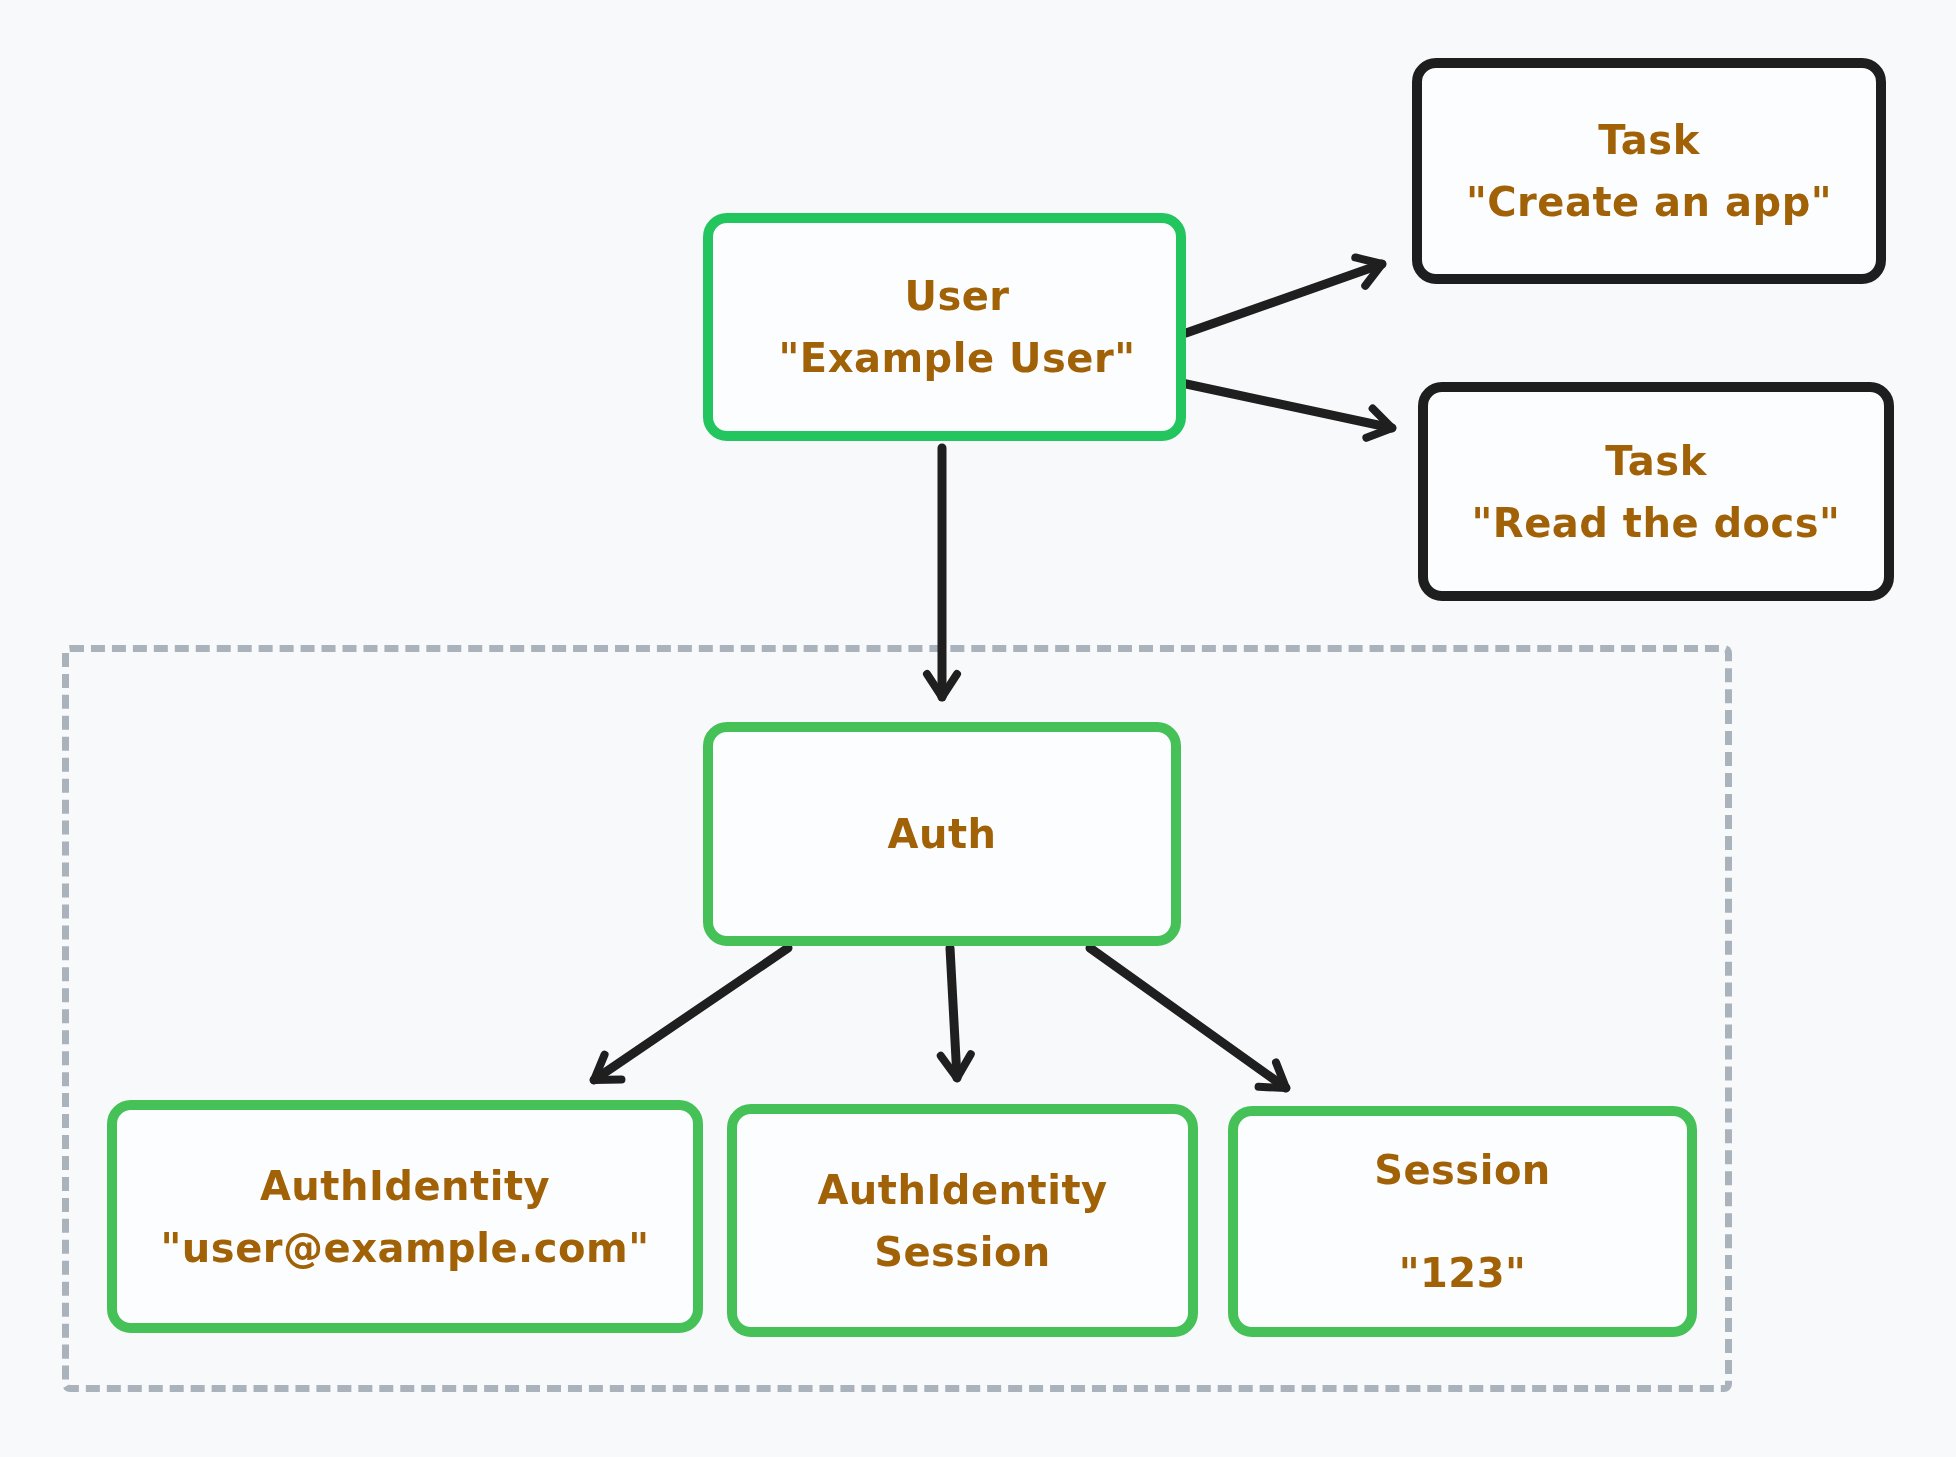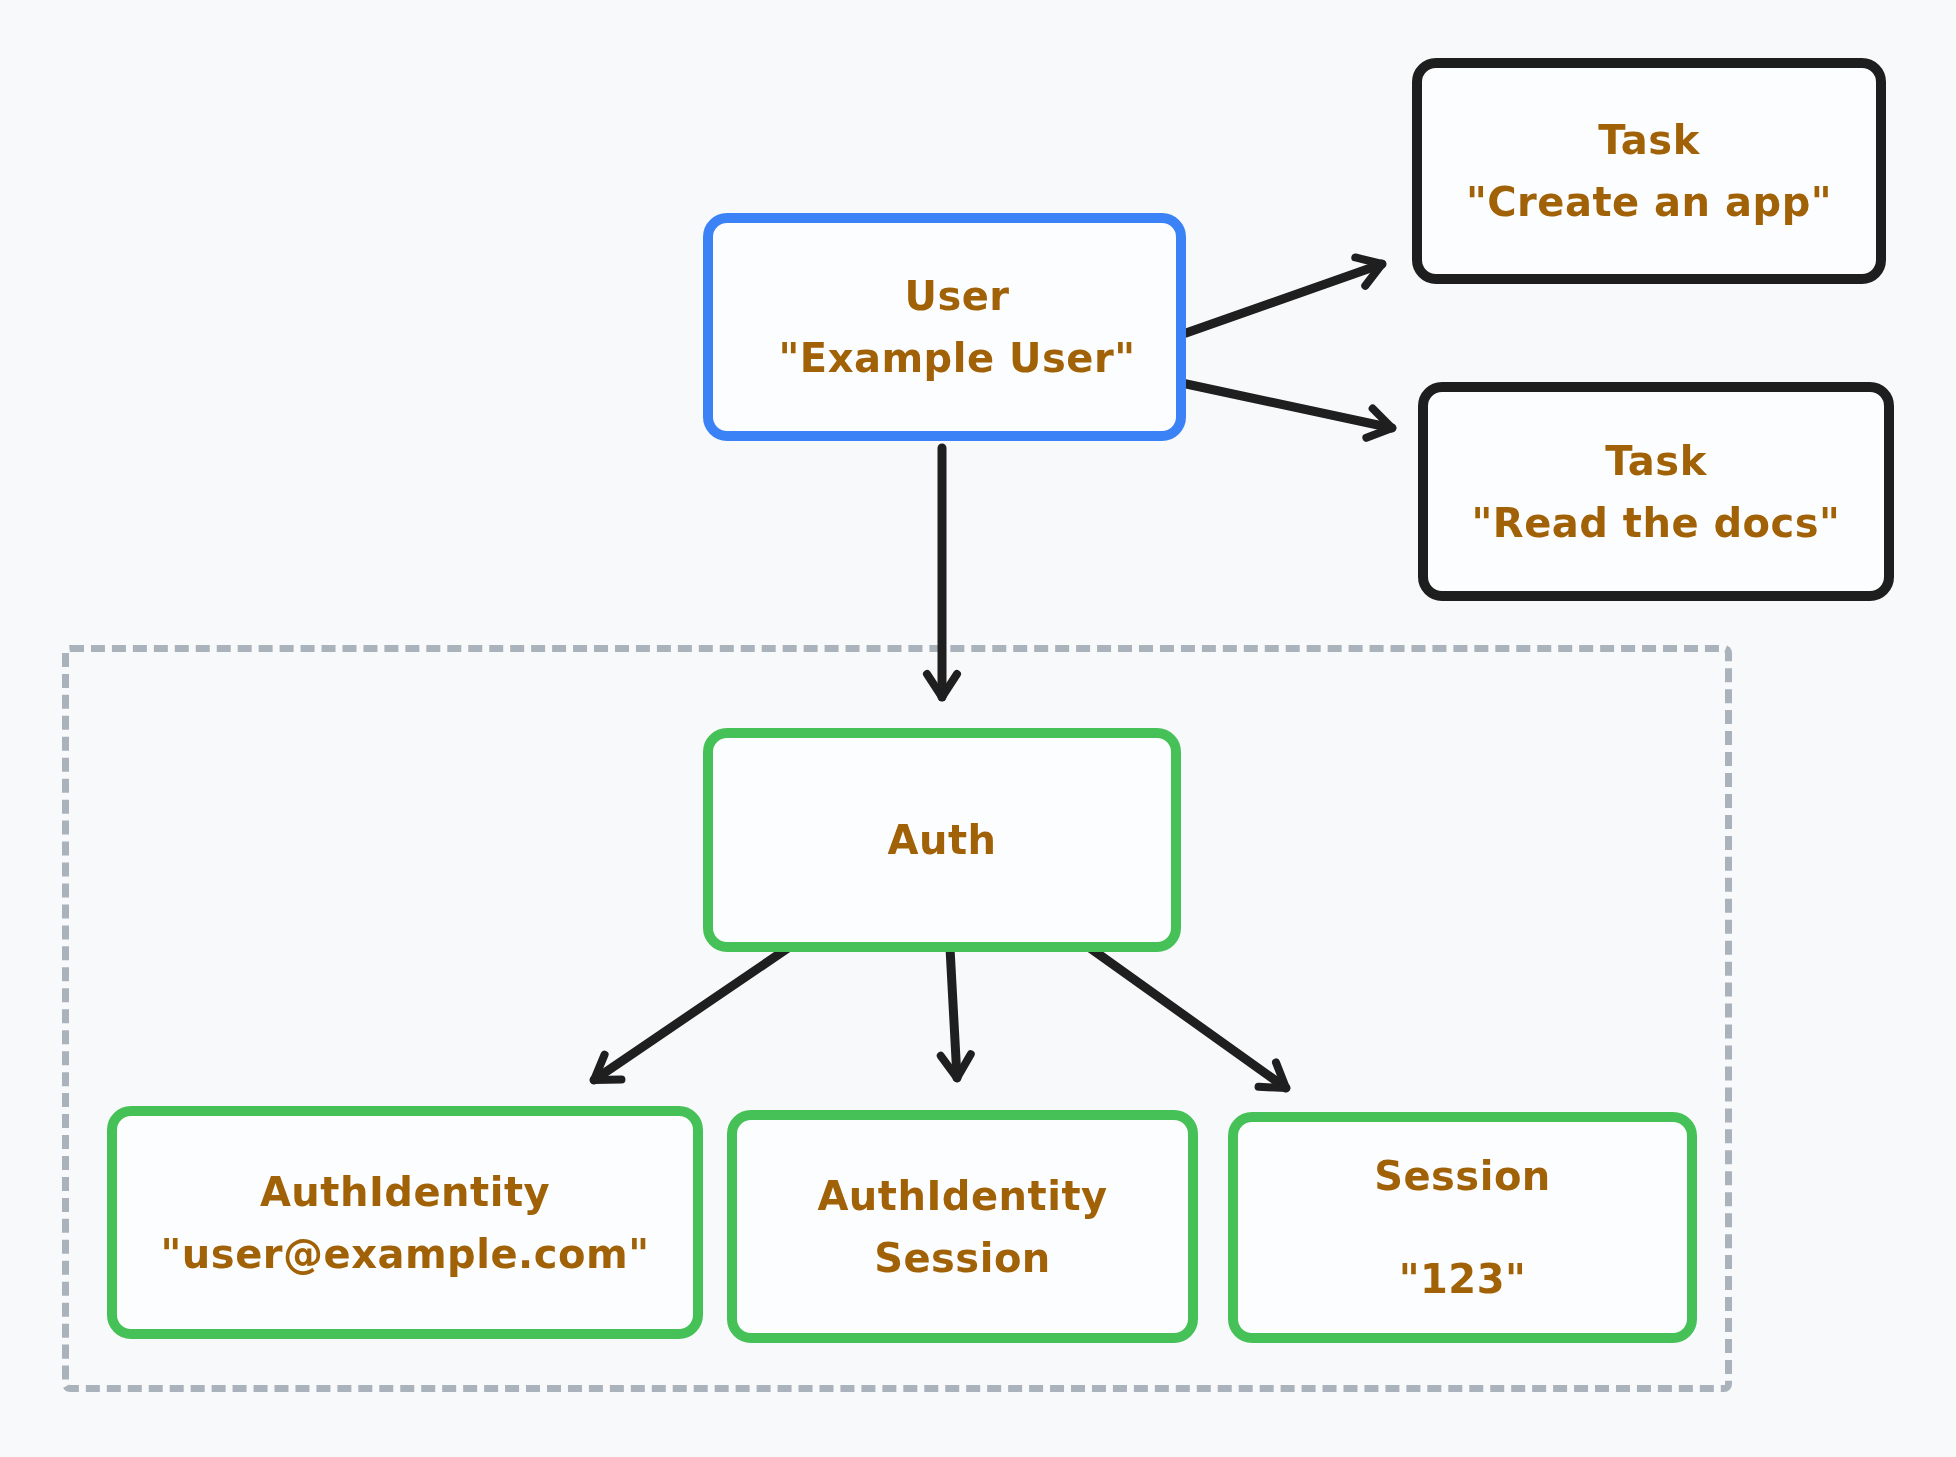--- a/index.html
+++ b/index.html
@@ -24,23 +24,23 @@
     flex-direction: column;
     align-items: center;
     justify-content: center;
     text-align: center;
     color: #a16207;
     font-size: 40px;
     font-weight: 700;
     line-height: 62px;
     letter-spacing: 0.5px;
   }
-  .node-user   { border: 10px solid #3b82f6; padding-left: 25px; }
+  .node-user   { border: 10px solid #22c55e; padding-left: 25px; }
   .node-task   { border: 10px solid #1e1e1e; }
-  .node-entity { border: 10px solid #45c157; margin-top: 6px; }
+  .node-entity { border: 10px solid #45c157; }
 
   .dashed-group {
     position: absolute;
     box-sizing: border-box;
     border: 7px dashed #aab2bc;
     border-radius: 8px;
     left: 62px;
     top: 645px;
     width: 1670px;
     height: 747px;

